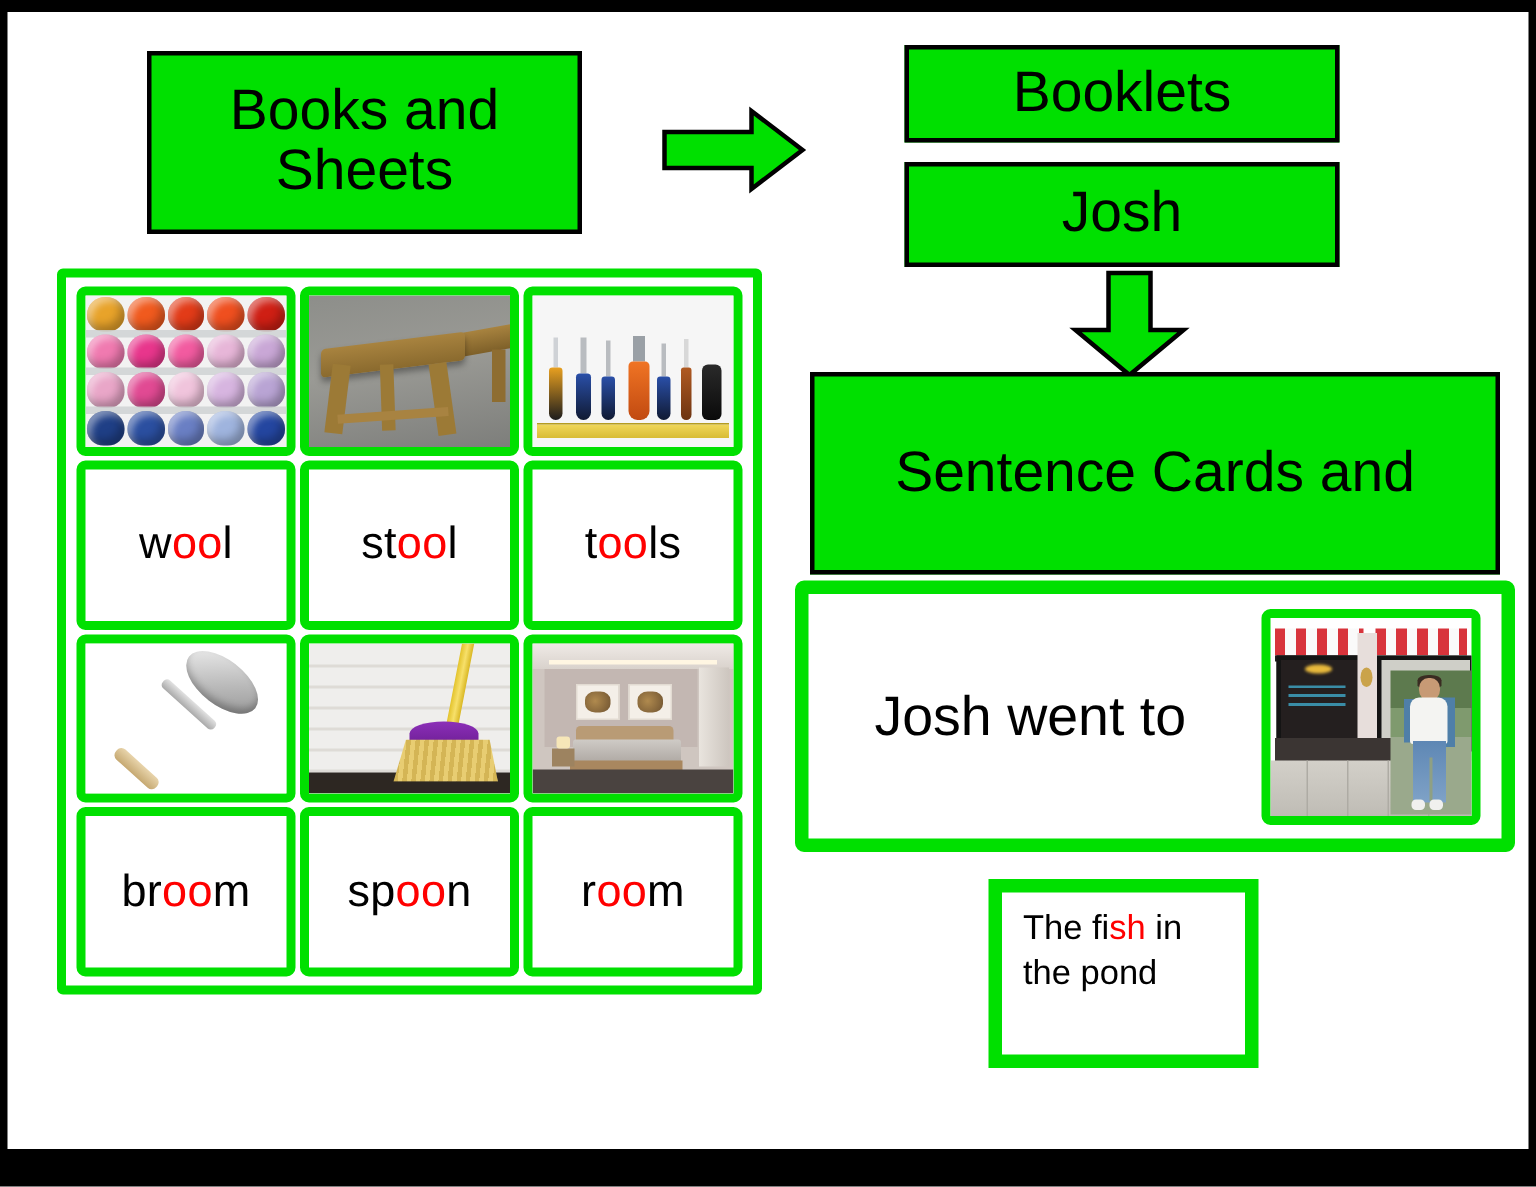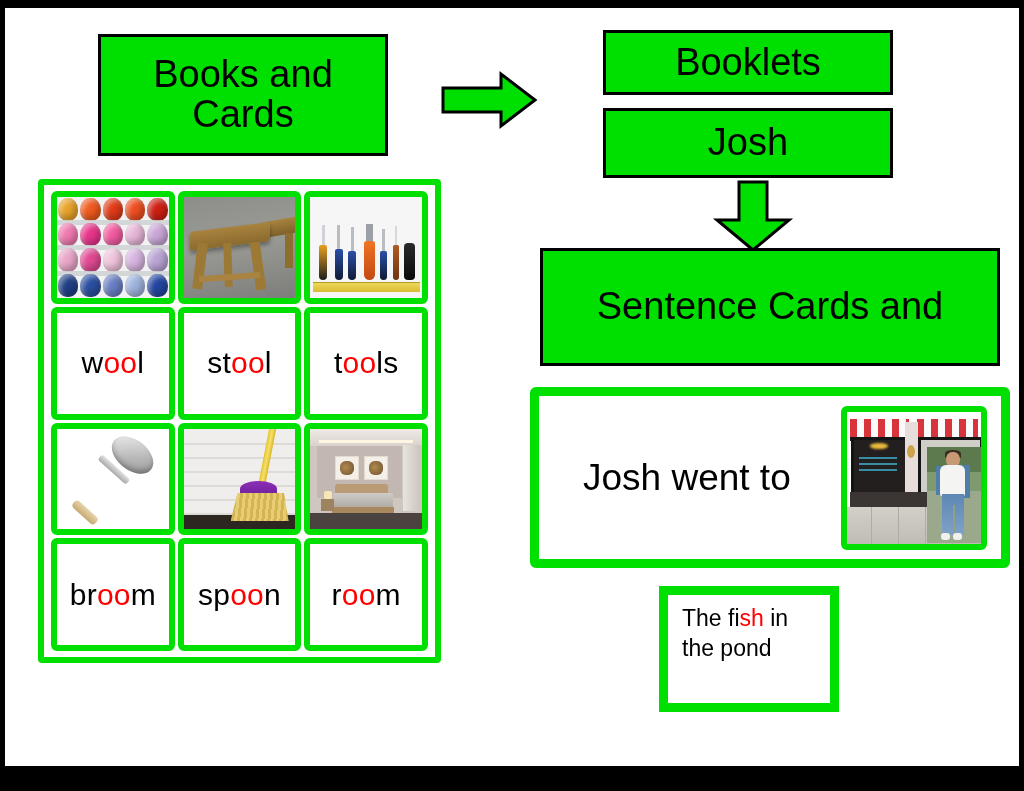--- a/index.html
+++ b/index.html
@@ -23,29 +23,29 @@
     border:3px solid #000;
     display:flex;align-items:center;justify-content:center;
     text-align:center;
     color:#000;
     line-height:1.05;
     box-sizing:border-box;
   }
   #box-sheets{left:93px;top:26px;width:290px;height:122px;font-size:38px;}
   #box-booklets{left:598px;top:22px;width:290px;height:65px;font-size:38px;}
   #box-lists{left:598px;top:100px;width:290px;height:70px;font-size:38px;}
-  #box-sentence{left:535px;top:240px;width:460px;height:118px;font-size:38px;}
+  #box-sentence{left:535px;top:240px;width:460px;height:135px;font-size:38px;}
 
   
   #arrow-right{left:434px;top:62px;width:100px;height:60px;}
   #arrow-down{left:704px;top:172px;width:88px;height:72px;}
 
   
   #grid-outer{
-    left:33px;top:171px;width:403px;height:484px;
+    left:33px;top:171px;width:470px;height:484px;
     border:6px solid #00e000;
     border-radius:4px;
     box-sizing:border-box;
     background:#fff;
     padding:6px 7px;
   }
   #grid{
     display:grid;
     grid-template-columns:repeat(3,1fr);
     grid-template-rows:repeat(4,1fr);
@@ -214,21 +214,21 @@
   .pic-shop .person .s2{left:48%;}
 </style>
 </head>
 <body>
 
 <div id="canvas">
 
   <div class="abs greenbox" id="box-sheets">
     <div>
       <span>Books and</span><br>
-      <span>Cards</span>
+      <span>Sheets</span>
     </div>
   </div>
 
   <div class="abs" id="arrow-right">
     <svg viewBox="0 0 100 60" width="100" height="60">
       <polygon points="4,18 62,18 62,4 96,30 62,56 62,42 4,42" fill="#00e000" stroke="#000" stroke-width="3"></polygon>
     </svg>
   </div>
 
   <div class="abs greenbox" id="box-booklets">

